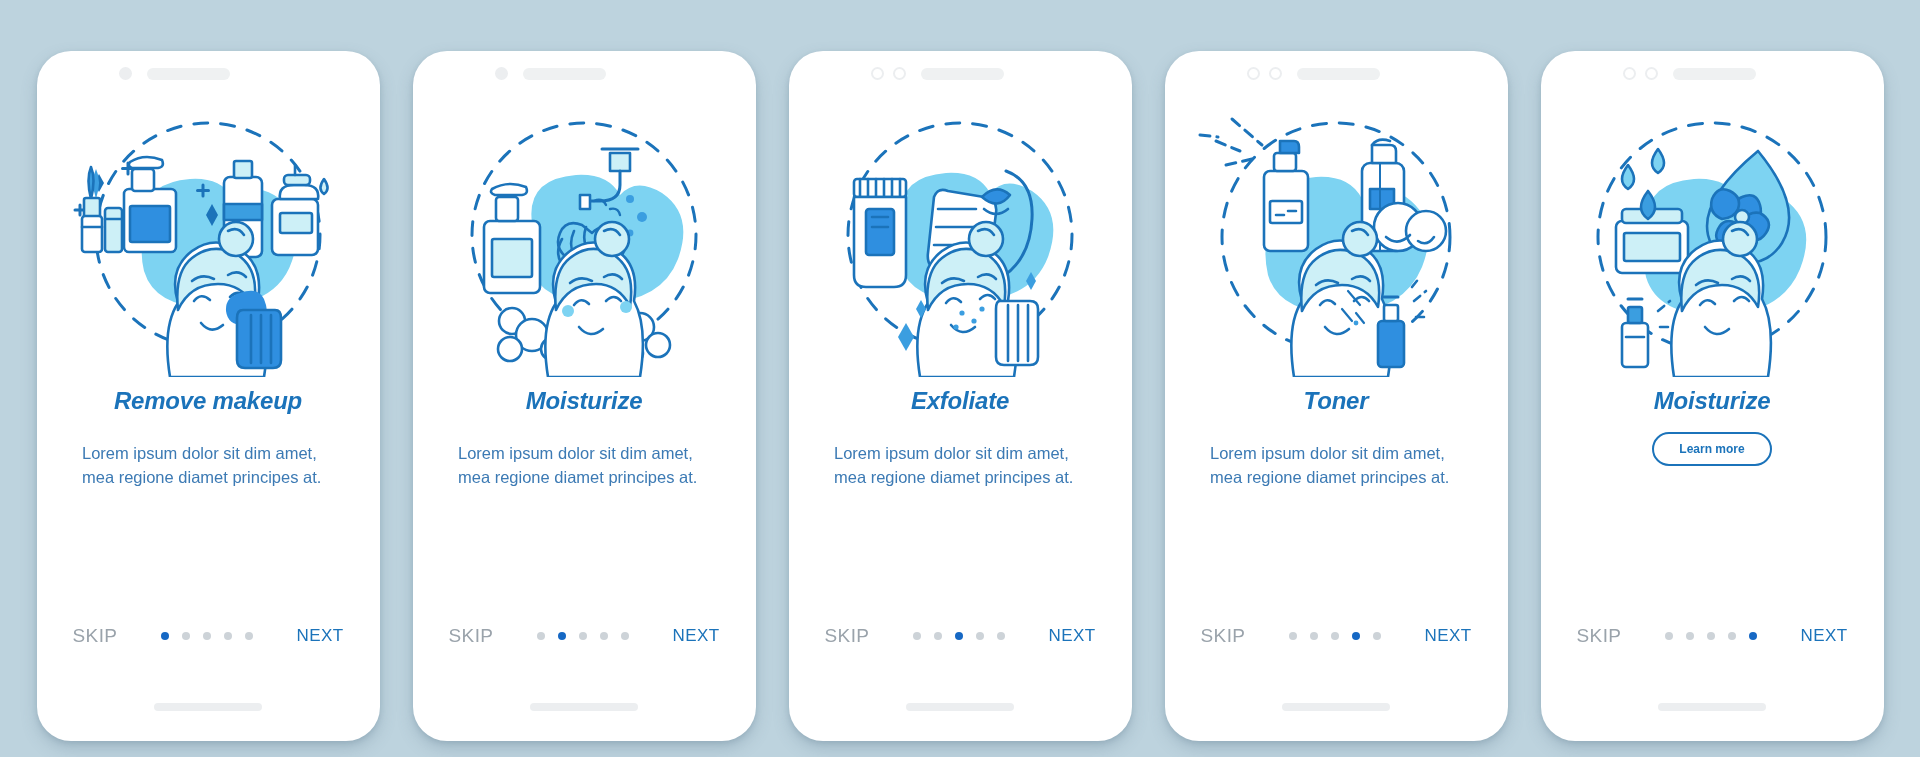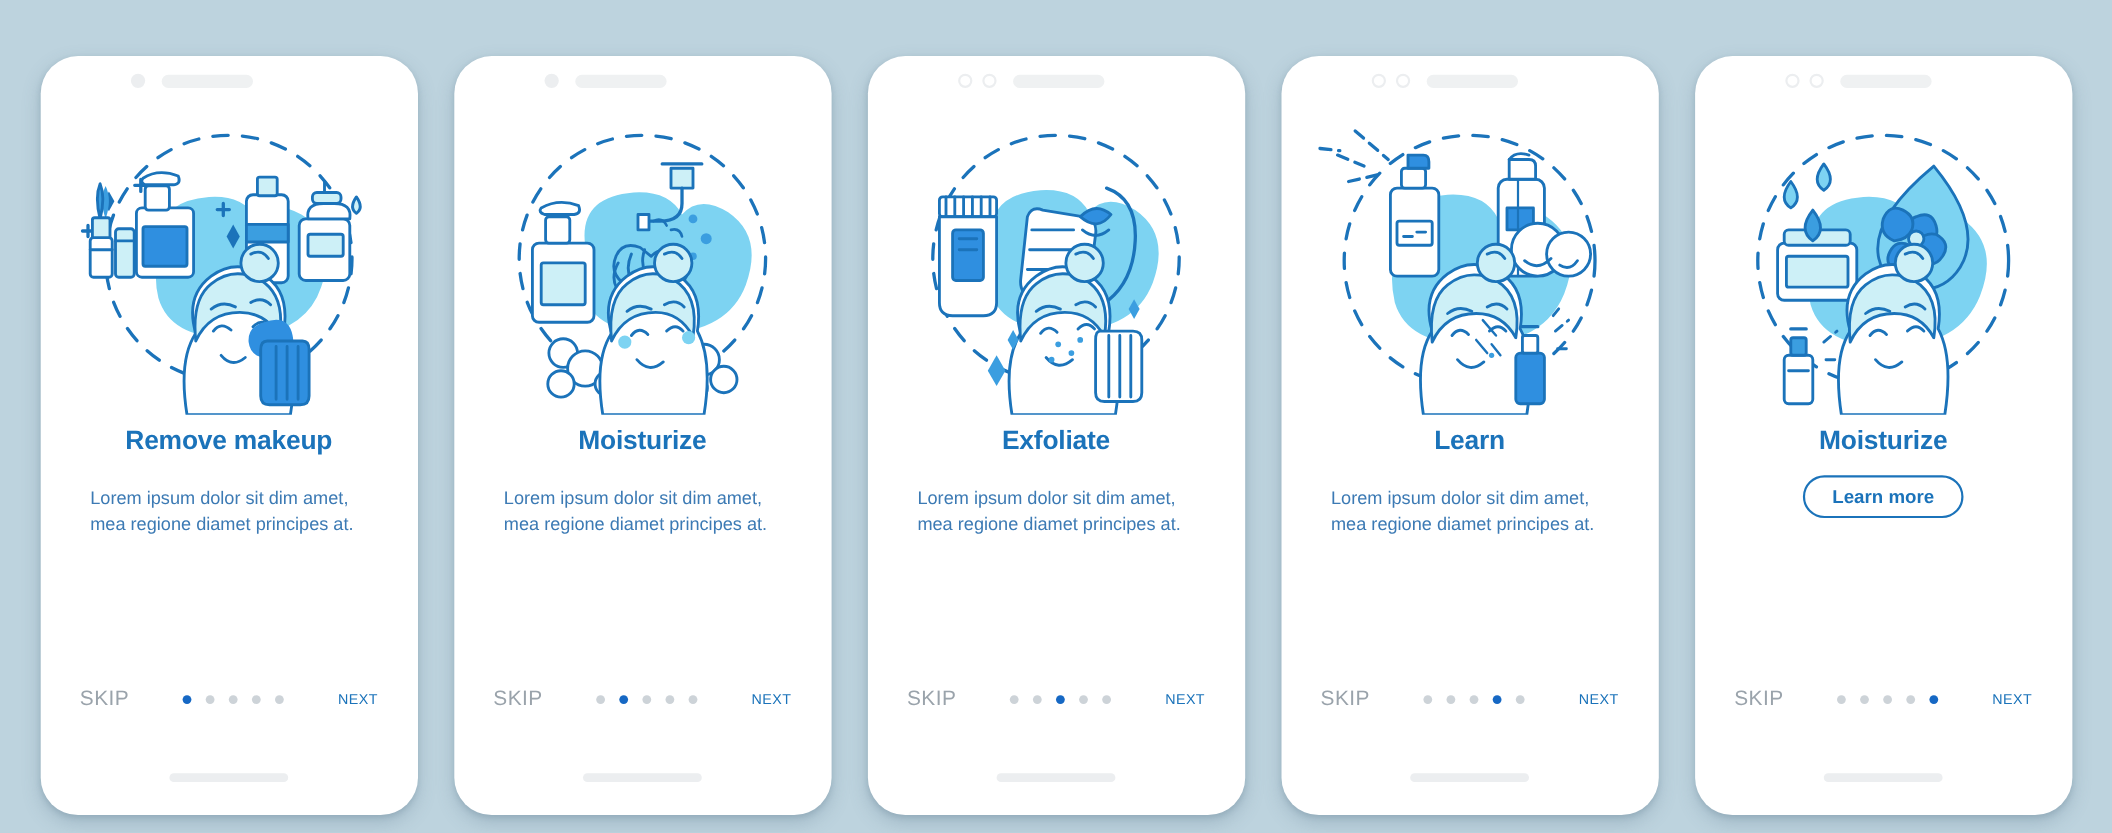--- a/index.html
+++ b/index.html
@@ -80,40 +80,41 @@
   .illustration svg { width: 100%; height: 100%; display: block; }
 
   
   .title {
     font-size: 24px;
     font-weight: bold;
     color: #1b73ba;
     text-align: center;
     margin-top: 10px;
     letter-spacing: -0.2px;
+    font-style: italic;
   }
 
   .body-text {
     font-size: 16.5px;
     line-height: 1.47;
     color: #3c7ab4;
     text-align: left;
     width: 252px;
     margin-top: 26px;
     font-weight: normal;
   }
 
   .learn-more {
     margin-top: 17px;
     border: 2px solid #1b73ba;
     color: #1b73ba;
     background: transparent;
     border-radius: 22px;
     padding: 9px 25px;
-    font-size: 17px;
+    font-size: 12px;
     font-weight: bold;
     font-family: "Liberation Sans", sans-serif;
     cursor: pointer;
     line-height: 1;
   }
 
   
   .nav {
     position: absolute;
     bottom: 94px;
@@ -124,21 +125,21 @@
     justify-content: space-between;
     padding: 0 36px;
   }
   .skip {
     font-size: 19px;
     color: #9aa3ab;
     letter-spacing: 0.4px;
     cursor: pointer;
   }
   .next {
-    font-size: 13px;
+    font-size: 17px;
     color: #1b73ba;
     letter-spacing: 0.4px;
     cursor: pointer;
   }
   .dots { display: flex; gap: 13px; align-items: center; }
   .dot {
     width: 8px; height: 8px;
     border-radius: 50%;
     background: #cdd3d8;
   }
@@ -415,21 +416,21 @@
           <circle cx="170" cy="218" r="2.4" fill="#3b9ee0" stroke="none"></circle>
 
           <rect x="192" y="216" width="26" height="46" rx="4" fill="#2f8fe0" stroke="#1b73ba"></rect>
           <rect x="198" y="200" width="14" height="16" rx="2" fill="#fff"></rect>
           <path d="M198 192 h14" stroke-width="3"></path>
           <path d="M228 196 l12 -10 M230 212 l14 0 M226 182 l8 -10" stroke-width="2.6" stroke-dasharray="8 6"></path>
         </g>
       </svg>
     </div>
 
-    <div class="title">Learn</div>
+    <div class="title">Toner</div>
     <div class="body-text">Lorem ipsum dolor sit dim amet, mea regione diamet principes at.</div>
 
     <div class="nav">
       <span class="skip">SKIP</span>
       <span class="dots">
         <span class="dot"></span>
         <span class="dot"></span>
         <span class="dot"></span>
         <span class="dot active"></span>
         <span class="dot"></span>

